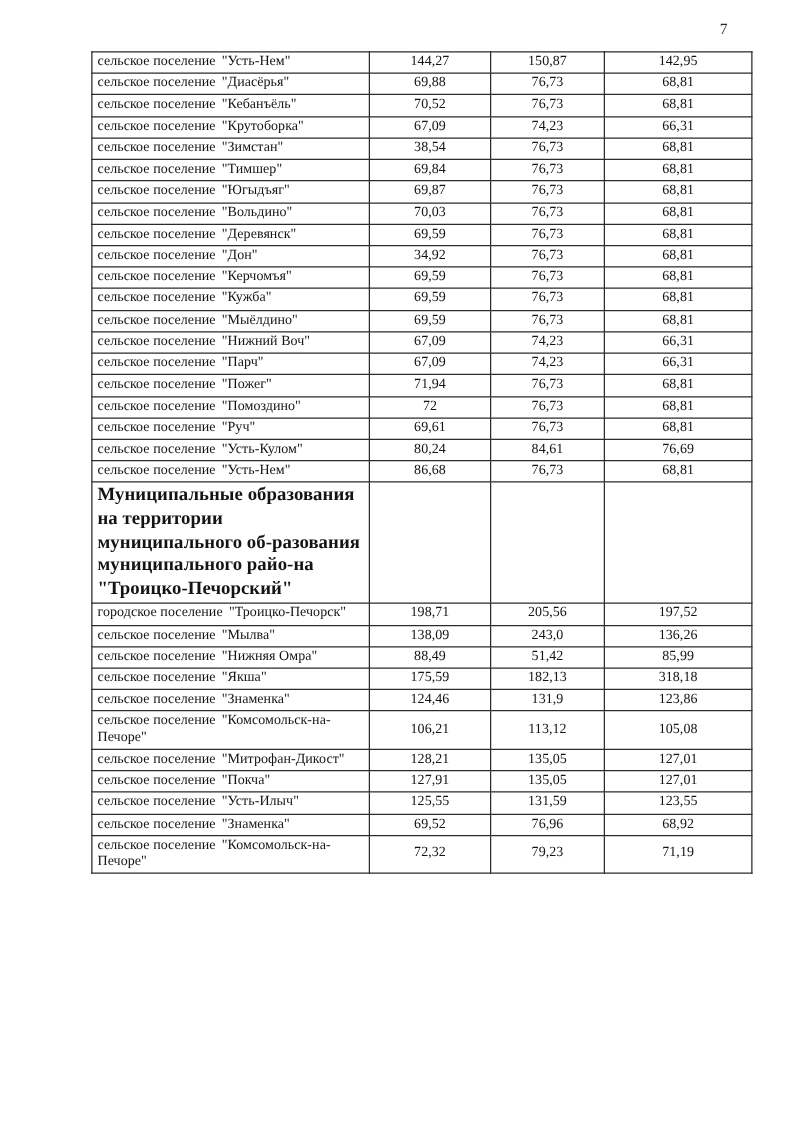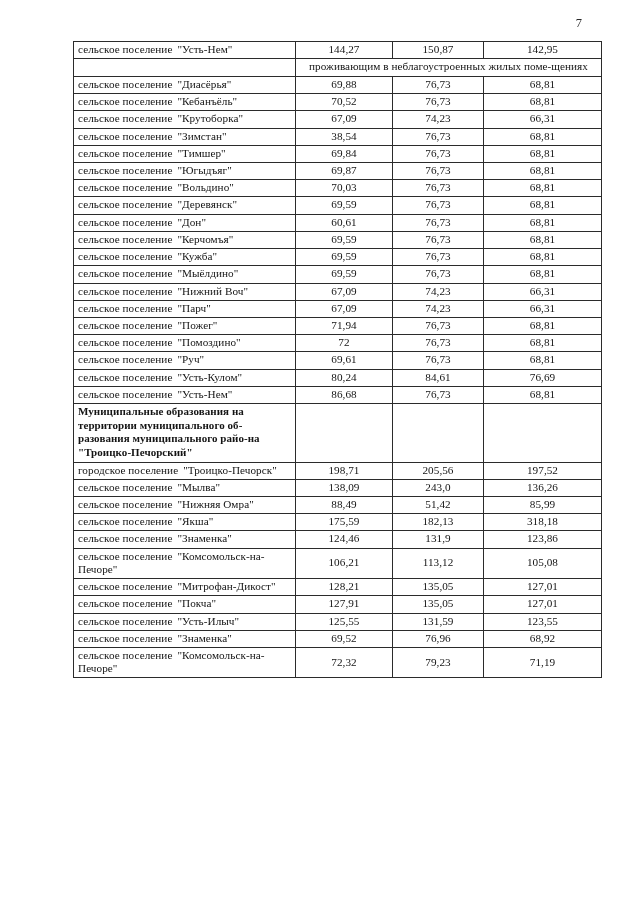--- a/index.html
+++ b/index.html
@@ -66,21 +66,21 @@
     text-align: center;
     padding: 2px 10px 3px 10px;
     line-height: 1.22;
   }
   td.blank { }
   td.section-title {
     font-weight: bold;
     text-align: left;
     padding: 3px 5px 4px 5px;
     line-height: 1.24;
-    font-size: 11px;
+    font-size: 15px;
   }
   .nm-prefix { }
   .nm-gap { display: inline-block; width: 5px; }
 
   
   .page {
     filter: contrast(1.02);
   }
 </style>
 </head>
@@ -99,24 +99,20 @@
         <col class="c-v3">
       </colgroup>
       <tbody>
           <tr>
             <td class="name"><span class="nm-prefix">сельское поселение</span><span class="nm-gap"></span><span>"Усть-Нем"</span></td>
             <td class="num">144,27</td>
             <td class="num">150,87</td>
             <td class="num">142,95</td>
           </tr>
           <tr>
-            <td class="blank"></td>
-            <td class="sub-header" colspan="3">проживающим в неблагоустроенных жилых поме-щениях</td>
-          </tr>
-          <tr>
             <td class="name"><span class="nm-prefix">сельское поселение</span><span class="nm-gap"></span><span>"Диасёрья"</span></td>
             <td class="num">69,88</td>
             <td class="num">76,73</td>
             <td class="num">68,81</td>
           </tr>
           <tr>
             <td class="name"><span class="nm-prefix">сельское поселение</span><span class="nm-gap"></span><span>"Кебанъёль"</span></td>
             <td class="num">70,52</td>
             <td class="num">76,73</td>
             <td class="num">68,81</td>
@@ -152,21 +148,21 @@
             <td class="num">68,81</td>
           </tr>
           <tr>
             <td class="name"><span class="nm-prefix">сельское поселение</span><span class="nm-gap"></span><span>"Деревянск"</span></td>
             <td class="num">69,59</td>
             <td class="num">76,73</td>
             <td class="num">68,81</td>
           </tr>
           <tr>
             <td class="name"><span class="nm-prefix">сельское поселение</span><span class="nm-gap"></span><span>"Дон"</span></td>
-            <td class="num">60,61</td>
+            <td class="num">34,92</td>
             <td class="num">76,73</td>
             <td class="num">68,81</td>
           </tr>
           <tr>
             <td class="name"><span class="nm-prefix">сельское поселение</span><span class="nm-gap"></span><span>"Керчомъя"</span></td>
             <td class="num">69,59</td>
             <td class="num">76,73</td>
             <td class="num">68,81</td>
           </tr>
           <tr>

